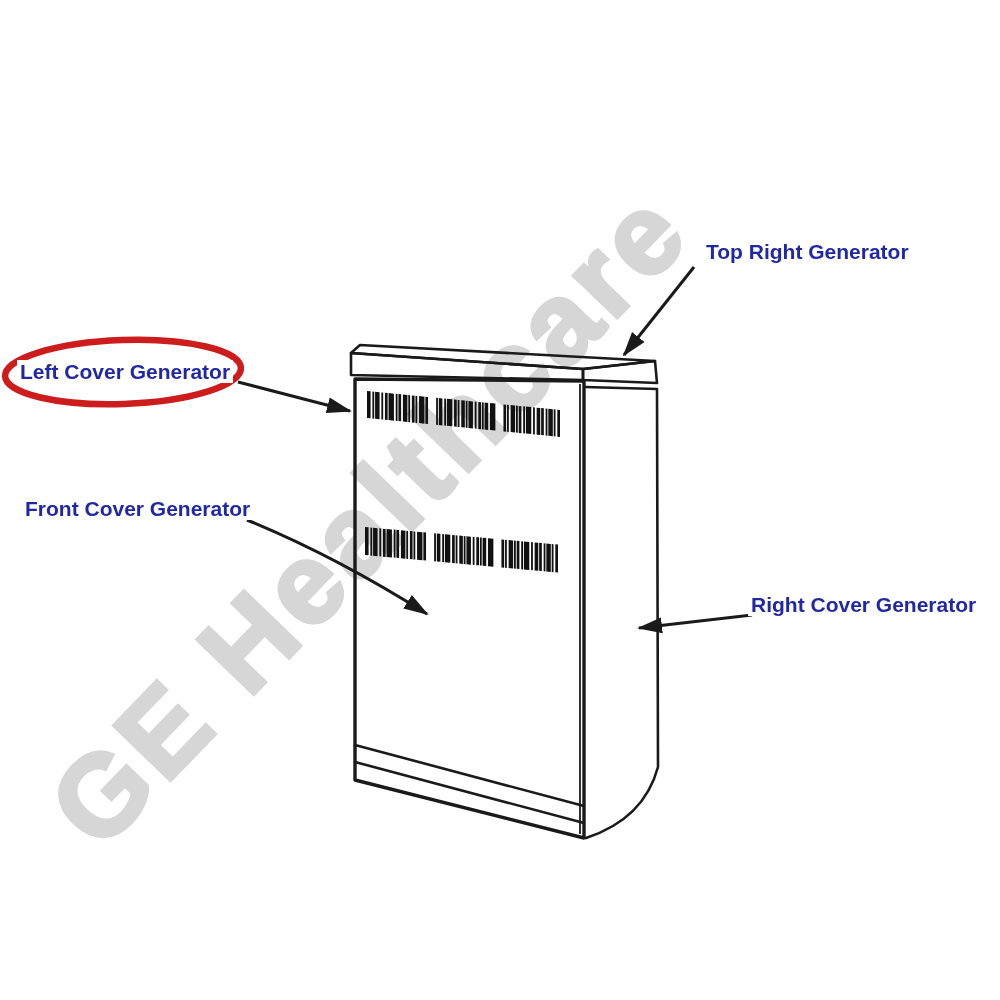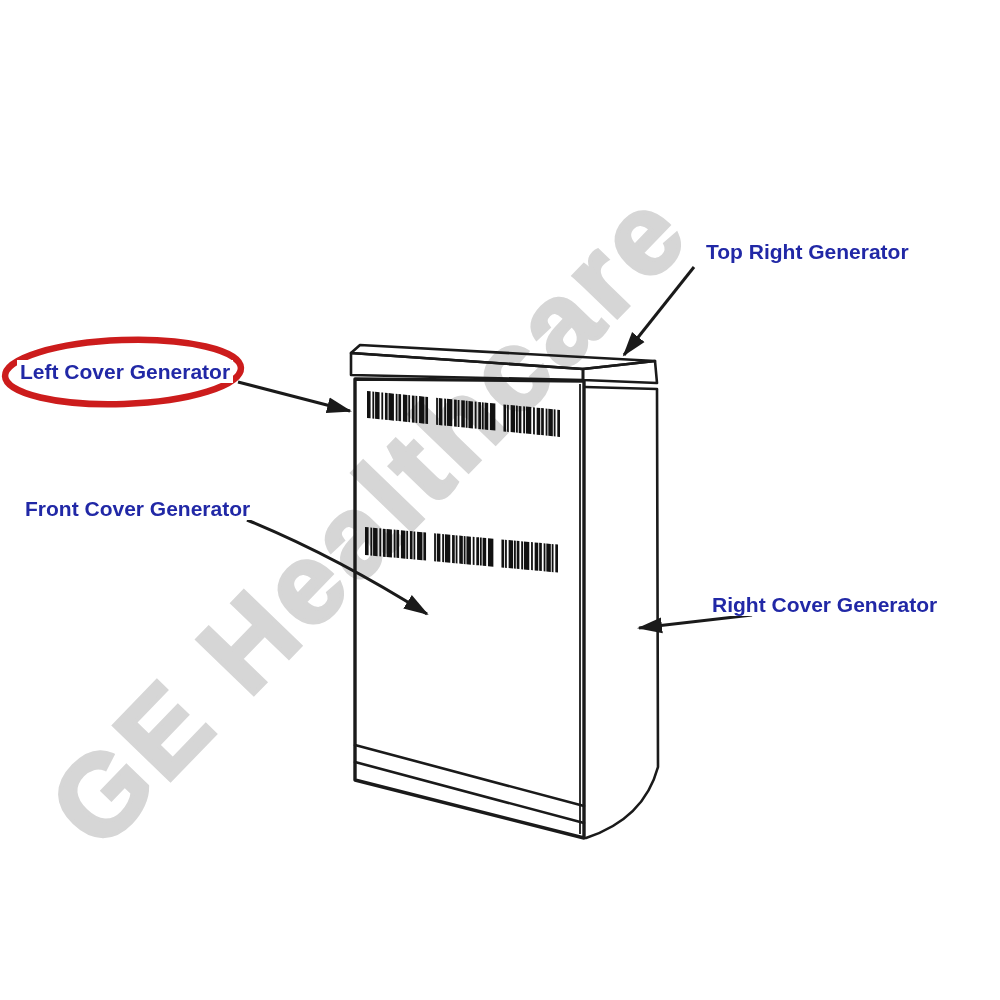--- a/index.html
+++ b/index.html
@@ -169,15 +169,15 @@
     <line class="arrow" x1="694" y1="267" x2="624" y2="355" marker-end="url(#arrowhead)"></line>
     <path class="arrow" d="M247,520 Q335,556 427,614" marker-end="url(#arrowhead)"></path>
     <line class="arrow" x1="752" y1="615" x2="639" y2="628" marker-end="url(#arrowhead)"></line>
 
     <ellipse class="highlight-ellipse" cx="123" cy="372" rx="118" ry="32" transform="rotate(-2 123 372)"></ellipse>
   </svg>
 
   <div class="cover-label" style="left:703px; top:240px;">Top Right Generator</div>
   <div class="cover-label" style="left:17px; top:360px;">Left Cover Generator</div>
   <div class="cover-label" style="left:22px; top:497px;">Front Cover Generator</div>
-  <div class="cover-label" style="left:709px; top:593px;">Right Cover Generator</div>
+  <div class="cover-label" style="left:748px; top:593px;">Right Cover Generator</div>
 
 </div>
 
 </body></html>

